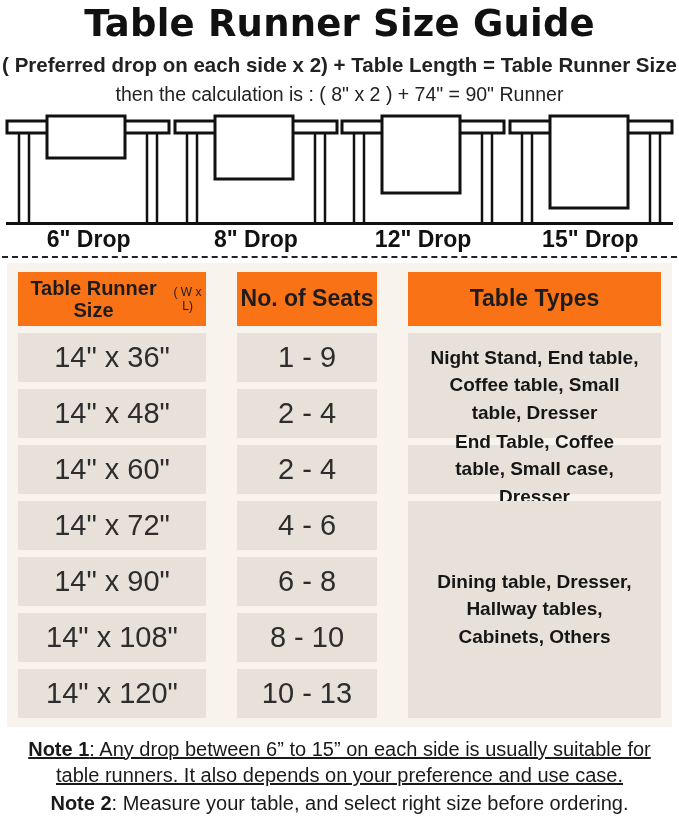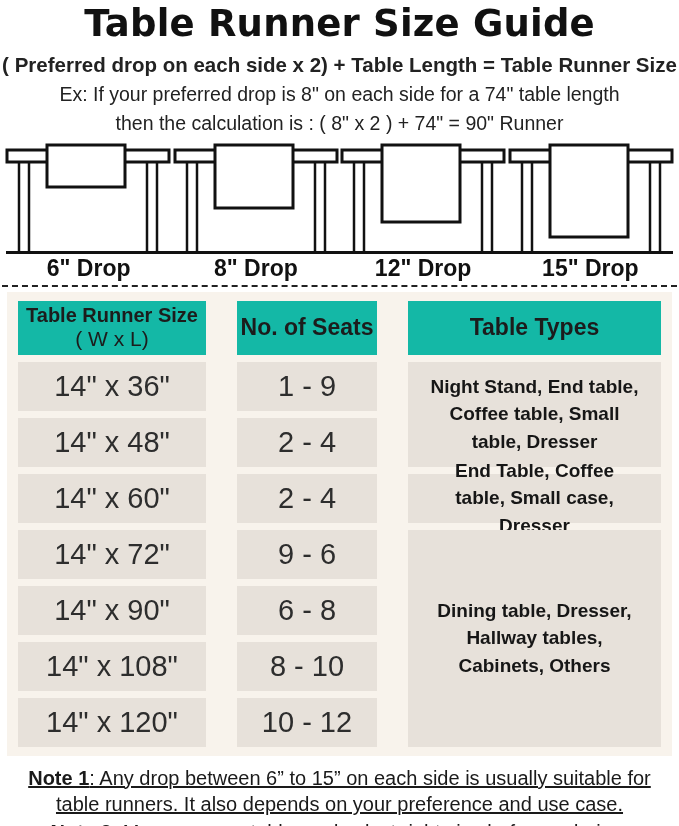--- a/index.html
+++ b/index.html
@@ -79,23 +79,23 @@
     grid-template-rows: 54px repeat(7, 49px);
     gap: 7px 31px;
   }
   .cell {
     background: #e7e1da;
     display: flex;
     align-items: center;
     justify-content: center;
     text-align: center;
   }
-  .cell.header { background: #14b8a6; font-weight: bold; flex-direction: column; }
+  .cell.header { background: #f97316; font-weight: bold; flex-direction: row; }
   .h-main { font-size: 20px; line-height: 1.1; }
-  .h-sub  { font-size: 21px; font-weight: normal; margin-top: 1px; }
+  .h-sub  { font-size: 12px; font-weight: normal; margin-top: 1px; }
   .h-big  { font-size: 23px; }
   .cell.size-cell, .cell.seats-cell {
     font-size: 29px;
     font-weight: normal;
     color: #2d2d2d;
   }
   .cell.types-cell {
     font-weight: bold;
     font-size: 19px;
     line-height: 1.45;
@@ -118,21 +118,20 @@
   .note-2 { margin-top: 1px; }
   .notes b { font-weight: bold; }
 </style>
 </head>
 <body>
 
 <div class="page">
 
   <h1 class="title">Table Runner Size Guide</h1>
   <p class="formula">( Preferred drop on each side x 2) + Table Length = Table Runner Size</p>
-  <p class="ex-line">Ex: If your preferred drop is 8" on each side for a 74" table length</p>
   <p class="ex-line">then the calculation is : ( 8" x 2 ) + 74" = 90" Runner</p>
 
   <div class="illos">
     <div class="illo">
       <svg width="166" height="108" viewBox="0 0 166 108">
         <rect x="2" y="7" width="162" height="12" fill="#fff" stroke="#111" stroke-width="3"></rect>
         <line x1="14" y1="19" x2="14" y2="108" stroke="#111" stroke-width="2.5"></line>
         <line x1="24" y1="19" x2="24" y2="108" stroke="#111" stroke-width="2.5"></line>
         <line x1="142" y1="19" x2="142" y2="108" stroke="#111" stroke-width="2.5"></line>
         <line x1="152" y1="19" x2="152" y2="108" stroke="#111" stroke-width="2.5"></line>
@@ -199,30 +198,30 @@
       <div class="cell size-cell">14" x 36"</div>
       <div class="cell seats-cell">1 - 9</div>
 
       <div class="cell size-cell">14" x 48"</div>
       <div class="cell seats-cell">2 - 4</div>
 
       <div class="cell size-cell">14" x 60"</div>
       <div class="cell seats-cell">2 - 4</div>
 
       <div class="cell size-cell">14" x 72"</div>
-      <div class="cell seats-cell">9 - 6</div>
+      <div class="cell seats-cell">4 - 6</div>
 
       <div class="cell size-cell">14" x 90"</div>
       <div class="cell seats-cell">6 - 8</div>
 
       <div class="cell size-cell">14" x 108"</div>
       <div class="cell seats-cell">8 - 10</div>
 
       <div class="cell size-cell">14" x 120"</div>
-      <div class="cell seats-cell">10 - 12</div>
+      <div class="cell seats-cell">10 - 13</div>
 
     </div>
   </div>
 
   <div class="notes">
     <p class="note-1"><b>Note 1</b><span>: Any drop between 6” to 15” on each side is usually suitable for table runners. It also depends on your preference and use case.</span></p>
     <p class="note-2"><b>Note 2</b><span>: Measure your table, and select right size before ordering.</span></p>
   </div>
 
 </div>

